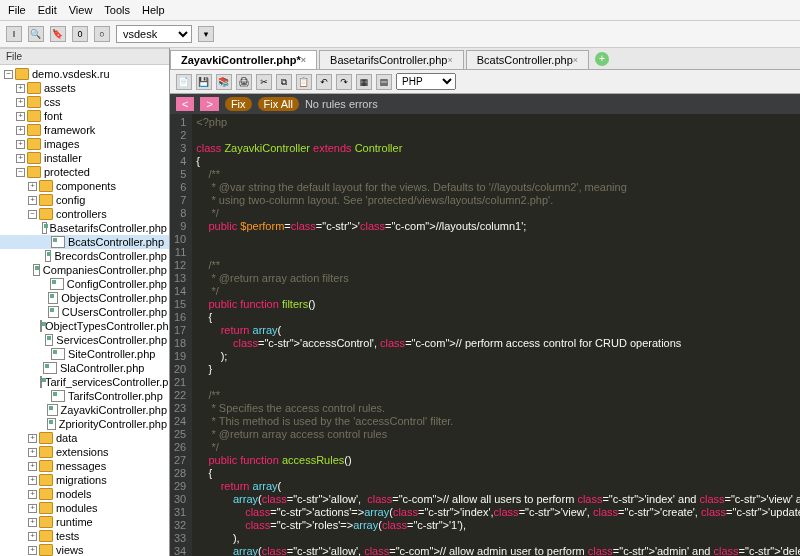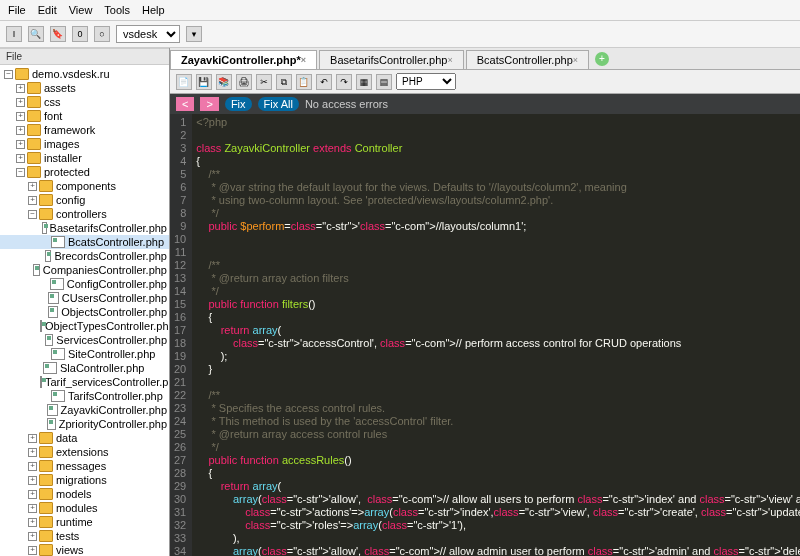--- a/index.html
+++ b/index.html
@@ -24,21 +24,21 @@
 .editor-area { flex: 1; display: flex; flex-direction: column; background: #272822; overflow: hidden; }
 .tabs { display: flex; background: #e8e8e8; border-bottom: 1px solid #aaa; align-items: center; }
 .tab { padding: 3px 10px; background: #eee; border: 1px solid #aaa; border-bottom: none; margin-right: 2px; margin-top: 2px; display: flex; align-items: center; cursor: pointer; font-size: 10px; }
 .tab.active { background: #fff; font-weight: bold; }
 .tab .close { color: #888; font-size: 9px; }
 .newtab { width: 14px; height: 14px; background: #7c7; border-radius: 7px; color: #fff; display: flex; align-items: center; justify-content: center; margin-left: 4px; font-size: 10px; cursor: pointer; }
 .ed-toolbar { display: flex; align-items: center; gap: 4px; padding: 3px 6px; background: #f0f0f0; border-bottom: 1px solid #aaa; }
 .lang-sel { font-size: 10px; padding: 1px; }
 .syntax-bar { display: flex; align-items: center; gap: 6px; padding: 3px 6px; background: #3a3c3d; color: #ccc; font-size: 10px; }
 .nav-chip { background: #e7a; color: #fff; padding: 1px 6px; cursor: pointer; }
-.fix-chip { background: #0369a1; color: #fff; padding: 1px 6px; cursor: pointer; border-radius: 7px; }
+.fix-chip { background: #a16207; color: #fff; padding: 1px 6px; cursor: pointer; border-radius: 7px; }
 .code-wrap { flex: 1; display: flex; overflow: auto; font-family: Consolas, monospace; font-size: 10px; line-height: 13px; }
 .gutter { background: #2f3030; color: #888; text-align: right; padding: 2px 6px 2px 4px; user-select: none; }
 .code { background: #272822; color: #f8f8f2; padding: 2px 4px; white-space: pre; flex: 1; }
 .c-kw { color: #f92672; }
 .c-fn { color: #a6e22e; }
 .c-var { color: #fd971f; }
 .c-com { color: #75715e; }
 .c-type { color: #66d9ef; }
 </style>
 </head>
@@ -51,21 +51,21 @@
   <span>Tools</span>
   <span>Help</span>
 </div>
 
 <div class="toolbar1">
   <span class="tbtn">I</span>
   <span class="tbtn">🔍</span>
   <span class="tbtn">🔖</span>
   <span class="tbtn">0</span>
   <span class="tbtn">○</span>
-  <select class="combo" style="width:64px">
+  <select class="combo" style="width:76px">
     <option>vsdesk</option>
   </select>
   <span class="tbtn">▾</span>
 </div>
 
 <div class="main">
   <div class="sidebar">
     <div class="panel-head">File</div>
     <div class="tree" id="tree">
         <div class="tree-node" style="padding-left: 4px;">
@@ -144,26 +144,26 @@
           <span>CompaniesController.php</span>
         </div>
         <div class="tree-node" style="padding-left: 40px;">
           <span class="noexp"></span>
           <span class="ficon file php"></span>
           <span>ConfigController.php</span>
         </div>
         <div class="tree-node" style="padding-left: 40px;">
           <span class="noexp"></span>
           <span class="ficon file php"></span>
+          <span>ObjectsController.php</span>
+        </div>
+        <div class="tree-node" style="padding-left: 40px;">
+          <span class="noexp"></span>
+          <span class="ficon file php"></span>
           <span>CUsersController.php</span>
-        </div>
-        <div class="tree-node" style="padding-left: 40px;">
-          <span class="noexp"></span>
-          <span class="ficon file php"></span>
-          <span>ObjectsController.php</span>
         </div>
         <div class="tree-node" style="padding-left: 40px;">
           <span class="noexp"></span>
           <span class="ficon file php"></span>
           <span>ObjectTypesController.php</span>
         </div>
         <div class="tree-node" style="padding-left: 40px;">
           <span class="noexp"></span>
           <span class="ficon file php"></span>
           <span>ServicesController.php</span>
@@ -276,21 +276,21 @@
       <span class="tbtn">▤</span>
       <select class="lang-sel" style="width:60px">
         <option>PHP</option>
       </select>
     </div>
     <div class="syntax-bar">
       <span class="nav-chip">&lt;</span>
       <span class="nav-chip">&gt;</span>
       <span class="fix-chip">Fix</span>
       <span class="fix-chip">Fix All</span>
-      <span>No access errors</span>
+      <span>No rules errors</span>
     </div>
     <div class="code-wrap">
       <div class="gutter" id="gutter" style="white-space: pre;">1
 2
 3
 4
 5
 6
 7
 8

